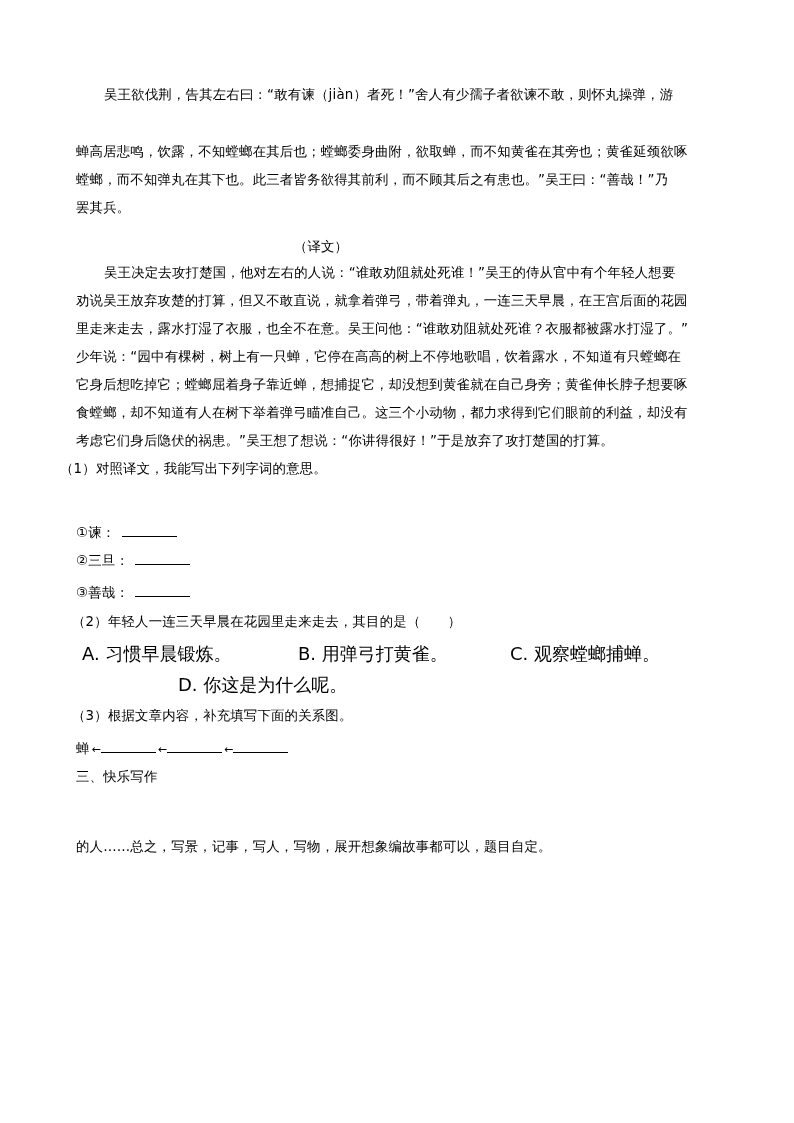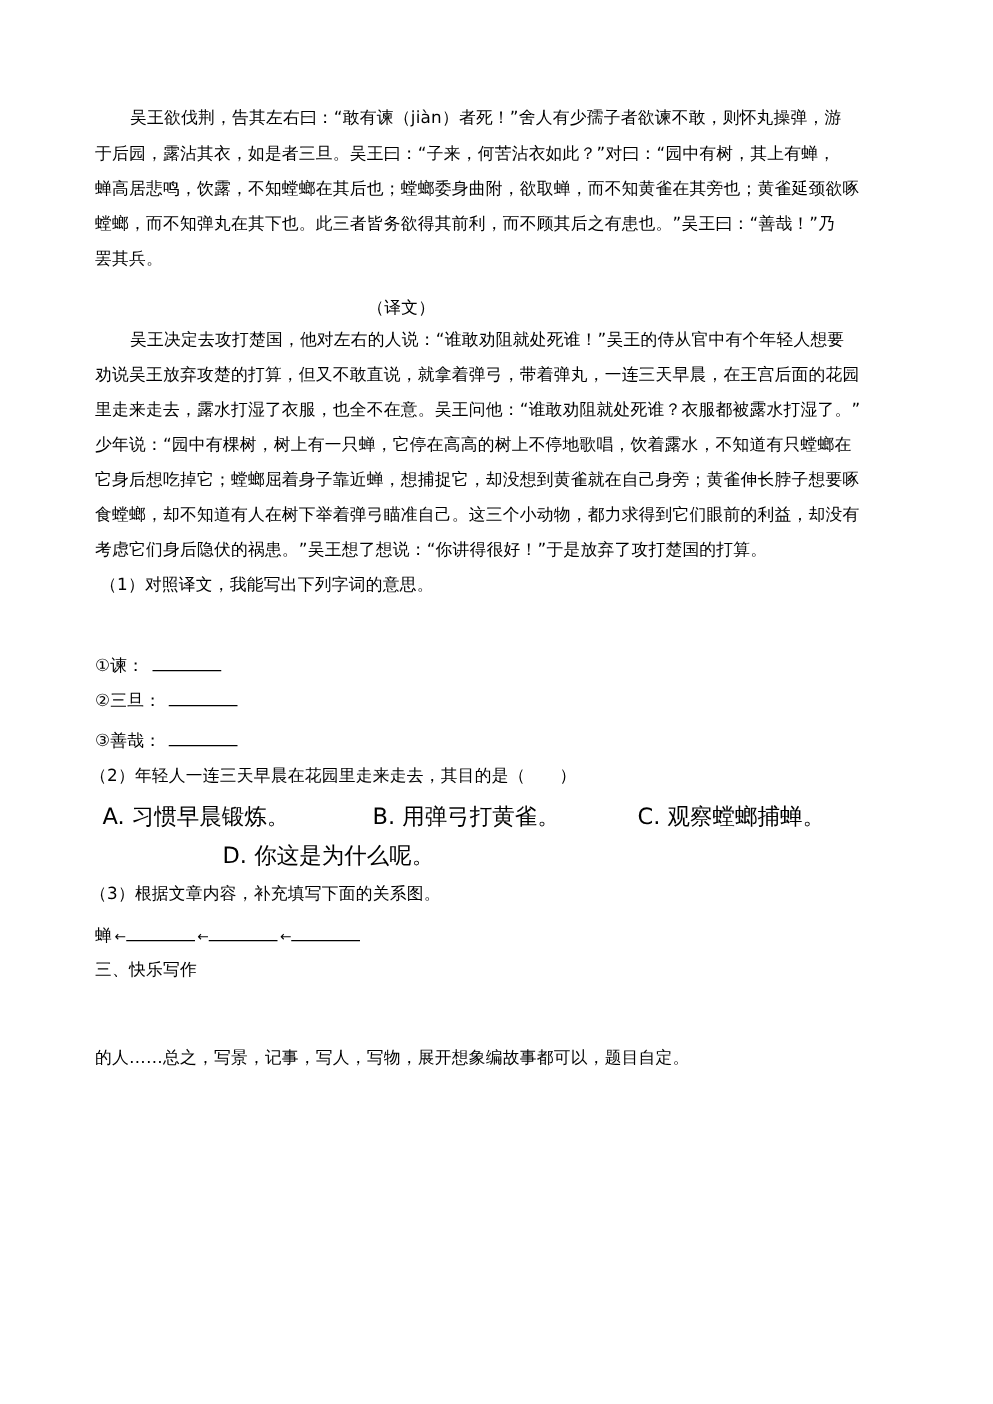--- a/index.html
+++ b/index.html
@@ -23,35 +23,34 @@
   .arrow { font-size: 11px; letter-spacing: -2px; margin: 0 2px; }
   .bold { font-weight: normal; }
   .opt { position: absolute; white-space: nowrap; font-size: 18px; line-height: 18px; }
 </style>
 </head>
 <body>
 
 <div class="page">
 
   <div class="line indent" style="top:86px">吴王欲伐荆，告其左右曰：“敢有谏（jiàn）者死！”舍人有少孺子者欲谏不敢，则怀丸操弹，游</div>
-  <div class="line" style="top:115px">于后园，露沾其衣，如是者三旦。吴王曰：“子来，何苦沾衣如此？”对曰：“园中有树，其上有蝉，</div>
   <div class="line" style="top:143px">蝉高居悲鸣，饮露，不知螳螂在其后也；螳螂委身曲附，欲取蝉，而不知黄雀在其旁也；黄雀延颈欲啄</div>
   <div class="line" style="top:171px">螳螂，而不知弹丸在其下也。此三者皆务欲得其前利，而不顾其后之有患也。”吴王曰：“善哉！”乃</div>
   <div class="line" style="top:199px">罢其兵。</div>
 
   <div class="line center" style="top:238px">（译文）</div>
   <div class="line indent" style="top:264px">吴王决定去攻打楚国，他对左右的人说：“谁敢劝阻就处死谁！”吴王的侍从官中有个年轻人想要</div>
   <div class="line" style="top:292px">劝说吴王放弃攻楚的打算，但又不敢直说，就拿着弹弓，带着弹丸，一连三天早晨，在王宫后面的花园</div>
   <div class="line" style="top:320px">里走来走去，露水打湿了衣服，也全不在意。吴王问他：“谁敢劝阻就处死谁？衣服都被露水打湿了。”</div>
   <div class="line" style="top:348px">少年说：“园中有棵树，树上有一只蝉，它停在高高的树上不停地歌唱，饮着露水，不知道有只螳螂在</div>
   <div class="line" style="top:376px">它身后想吃掉它；螳螂屈着身子靠近蝉，想捕捉它，却没想到黄雀就在自己身旁；黄雀伸长脖子想要啄</div>
   <div class="line" style="top:404px">食螳螂，却不知道有人在树下举着弹弓瞄准自己。这三个小动物，都力求得到它们眼前的利益，却没有</div>
   <div class="line" style="top:432px">考虑它们身后隐伏的祸患。”吴王想了想说：“你讲得很好！”于是放弃了攻打楚国的打算。</div>
 
-  <div class="line" style="top:460px; left:80px">（1）对照译文，我能写出下列字词的意思。</div>
+  <div class="line" style="top:460px; left:60px">（1）对照译文，我能写出下列字词的意思。</div>
 
   <div class="line" style="top:522px">
     <span>①</span><span>谏</span><span>：</span>
     <span class="blank" style="width:55px"></span>
   </div>
   <div class="line" style="top:550px">
     <span>②</span><span class="u">三旦</span><span>：</span>
     <span class="blank" style="width:55px"></span>
   </div>
   <div class="line" style="top:582px">

